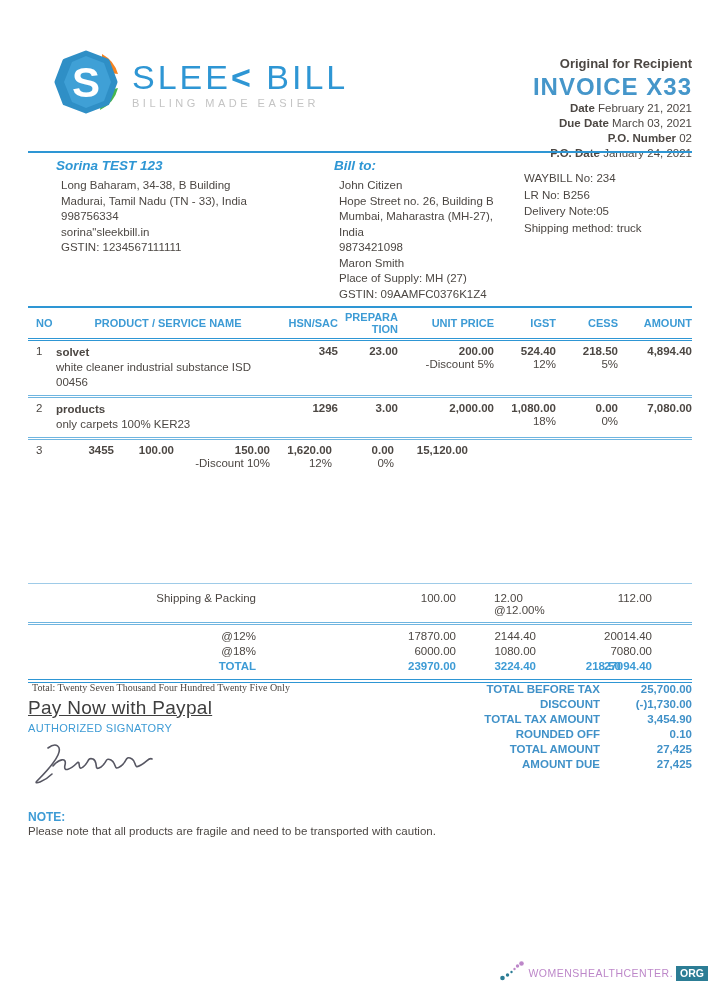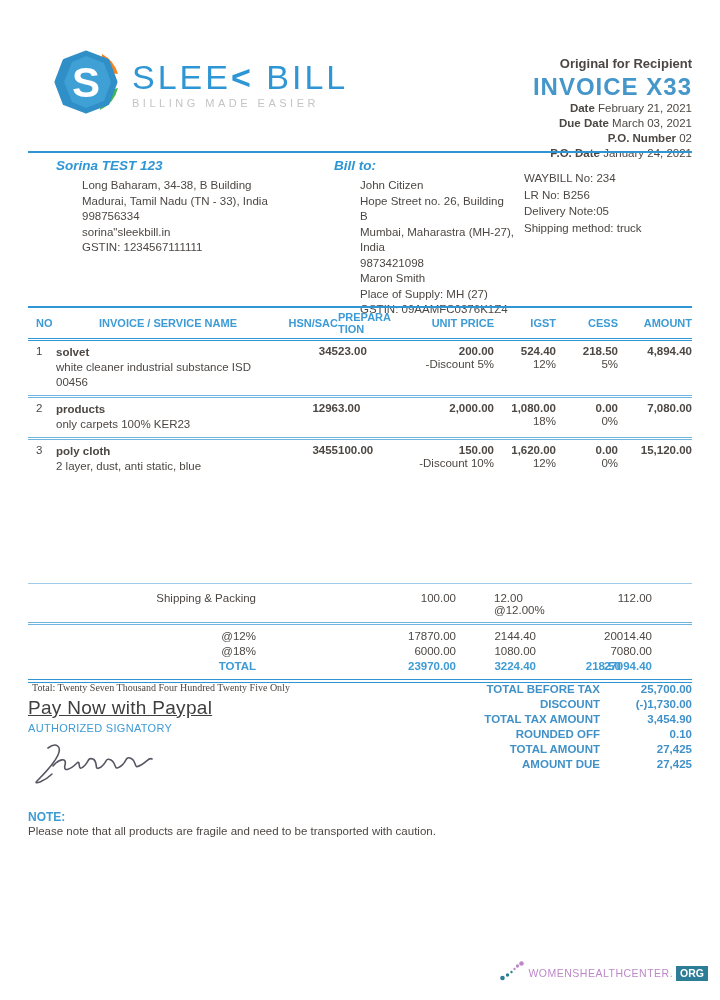--- a/index.html
+++ b/index.html
@@ -16,36 +16,36 @@
   .header-right { position:absolute; right:28px; top:56px; text-align:right; }
   .copy-type { font-size:13px; font-weight:700; color:#4c4743; }
   .invoice-title { font-size:24px; font-weight:700; color:#4596ca; letter-spacing:1px; margin-top:2px; }
   .meta-row { font-size:11.5px; line-height:15px; color:#4c4743; }
   .meta-row .ml { font-weight:700; }
 
   .top-divider { position:absolute; left:28px; right:28px; top:151px; border-top:2px solid #2e96d4; }
 
   
   .party-title { font-size:13.5px; font-weight:700; font-style:italic; color:#2e96d4; }
-  .party-lines { margin-top:5px; padding-left:5px; font-size:11.5px; line-height:15.5px; color:#4c4743;margin-left:21px; }
+  .party-lines { margin-top:5px; padding-left:5px; font-size:11.5px; line-height:15.5px; color:#4c4743; }
   .seller { position:absolute; left:56px; top:158px; width:260px; }
   .billto { position:absolute; left:334px; top:158px; width:180px; }
   .shipinfo { position:absolute; left:524px; top:170px; width:180px; font-size:11.5px; line-height:16.5px; }
 
   
   .items { position:absolute; left:28px; top:306px; width:664px; }
   .thead { display:flex; align-items:center; border-top:2px solid #2e96d4; border-bottom:3px double #2e96d4;
            color:#3d9bd5; font-weight:700; font-size:11px; padding:3px 0; min-height:30px; }
   .trow { display:flex; font-size:11.5px; padding:4px 0 5px; }
   .trow + .trow { border-top:3px double #6fb5e0; }
   .c { flex:none; }
   .col-no   { width:28px;  padding-left:8px; text-align:left; }
   .col-name { width:224px; }
   .col-hsn  { width:58px;  text-align:right; }
-  .col-prep { width:60px;  text-align:left; }
+  .col-prep { width:60px;  text-align:right; }
   .col-unit { width:96px;  text-align:right; }
   .col-igst { width:62px;  text-align:right; }
   .col-cess { width:62px;  text-align:right; }
   .col-amt  { width:74px;  text-align:right; }
   .thead .col-name { text-align:center; }
   .thead .col-hsn, .thead .col-unit, .thead .col-igst, .thead .col-cess, .thead .col-amt { text-align:right; }
   .pname { font-weight:700; line-height:15px; }
   .pdesc { line-height:15px; }
   .sub { line-height:15px; }
   .trow .col-unit, .trow .col-igst, .trow .col-cess, .trow .col-amt, .trow .col-hsn, .trow .col-prep { font-weight:700; }
@@ -147,21 +147,21 @@
   <div class="shipinfo">
     <div>WAYBILL No: 234</div>
     <div>LR No: B256</div>
     <div>Delivery Note:05</div>
     <div>Shipping method: truck</div>
   </div>
 
   <div class="items">
     <div class="thead">
       <div class="c col-no">NO</div>
-      <div class="c col-name">INVOICE / SERVICE NAME</div>
+      <div class="c col-name">PRODUCT / SERVICE NAME</div>
       <div class="c col-hsn">HSN/SAC</div>
       <div class="c col-prep">PREPARA TION</div>
       <div class="c col-unit">UNIT PRICE</div>
       <div class="c col-igst">IGST</div>
       <div class="c col-cess">CESS</div>
       <div class="c col-amt">AMOUNT</div>
     </div>
 
     <div class="trow">
       <div class="c col-no">1</div>
@@ -203,24 +203,20 @@
       </div>
       <div class="c col-cess">
         <div>0.00</div>
         <div class="sub">0%</div>
       </div>
       <div class="c col-amt">7,080.00</div>
     </div>
 
     <div class="trow">
       <div class="c col-no">3</div>
-      <div class="c col-name">
-        <div class="pname">poly cloth</div>
-        <div class="pdesc">2 layer, dust, anti static, blue</div>
-      </div>
       <div class="c col-hsn">3455</div>
       <div class="c col-prep">100.00</div>
       <div class="c col-unit">
         <div>150.00</div>
         <div class="sub">-Discount 10%</div>
       </div>
       <div class="c col-igst">
         <div>1,620.00</div>
         <div class="sub">12%</div>
       </div>

